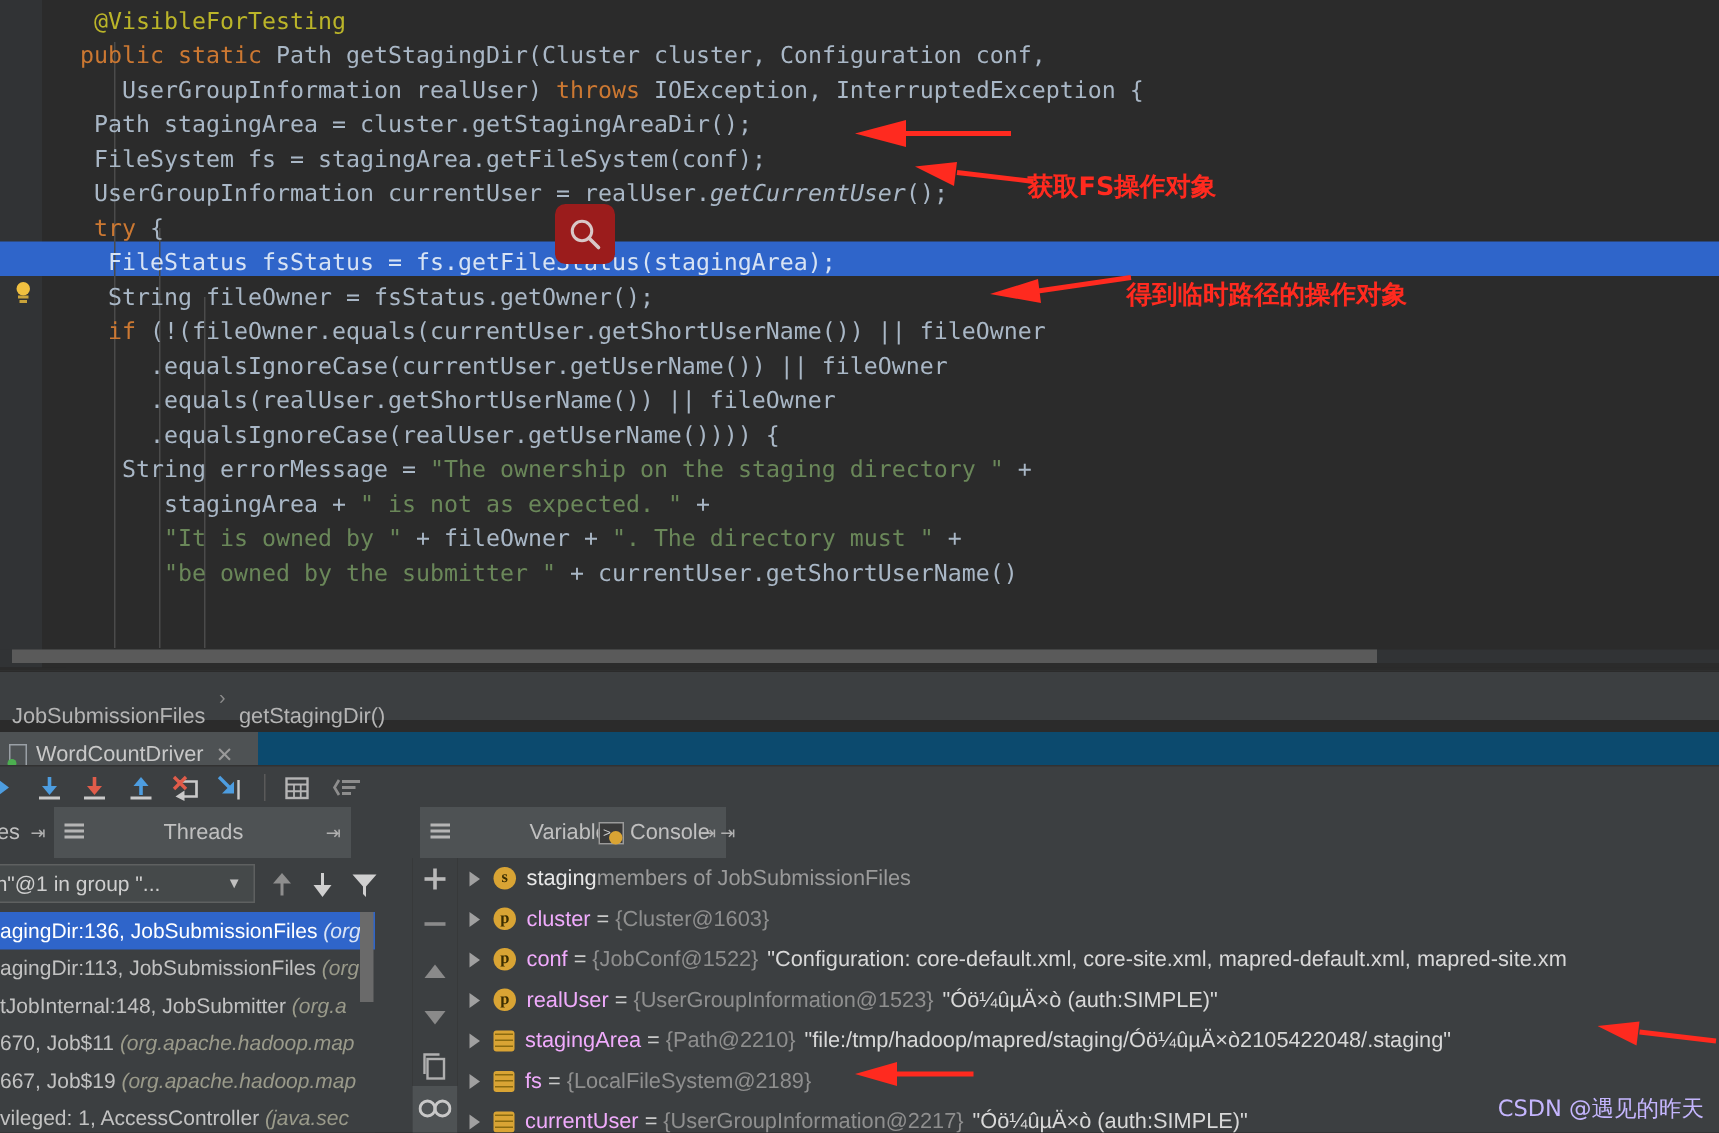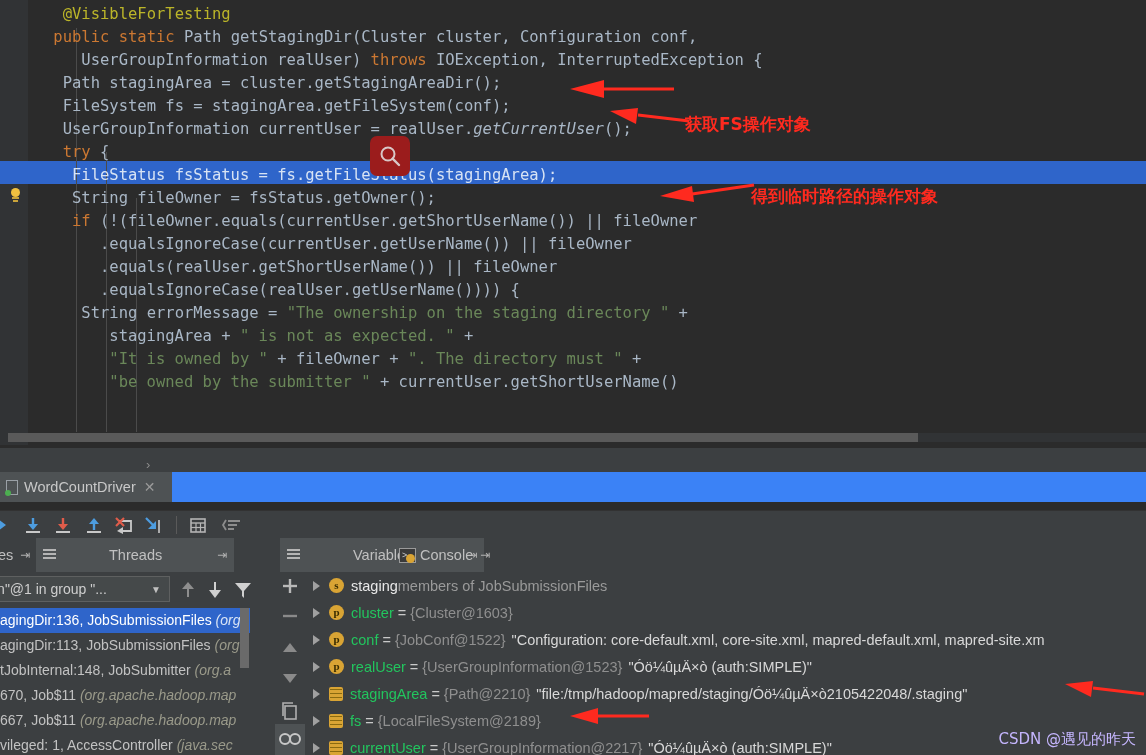--- a/index.html
+++ b/index.html
@@ -83,22 +83,22 @@
   .breadcrumb{
     position:absolute;left:0;top:447px;width:1146px;height:33px;
     background:#3c3f41;border-top:1px solid #2b2b2b;
     display:flex;align-items:center;padding-left:8px;box-sizing:border-box;
   }
   .bc-item{color:#b4b4b4;font-size:14.5px;margin-top:28px;}
   .bc-sep{color:#8c8c8c;font-size:13px;margin:0 9px;}
 
   
   .tabbar{
-    position:absolute;left:0;top:472px;width:1146px;height:30px;
-    background:#3b82f6;
+    position:absolute;left:0;top:488px;width:1146px;height:30px;
+    background:#0c4a6e;
   }
   .runtab{
     position:absolute;left:0;top:0;height:30px;width:172px;
     background:#4e5254;display:flex;align-items:center;box-sizing:border-box;
     padding-left:6px;
   }
   .runtab .ricon{position:relative;width:13px;height:15px;margin-right:5px;}
   .runtab .ricon .doc{
     position:absolute;left:0;top:0;width:10px;height:13px;
     border:1px solid #9aa0a6;background:#4e5254;
@@ -182,21 +182,21 @@
     width:15px;height:15px;border-radius:50%;background:#d9a434;
     color:#3a2d00;font-size:11px;font-weight:bold;line-height:15px;
     text-align:center;margin-right:7px;flex:0 0 auto;
     font-family:"Liberation Serif",serif;
   }
   .badge-sq{
     width:14px;height:14px;background:#d9a434;margin-right:7px;flex:0 0 auto;
     position:relative;border-radius:2px;
   }
   .badge-sq i{position:absolute;left:1px;width:12px;height:1.5px;background:#8a6a10;display:block;}
-  .vname{color:#22c55e;}
+  .vname{color:#f0abfc;}
   .vstatic{color:#e8e8e8;}
   .vgray{color:#9a9a9a;}
   .vwhite{color:#d8d8d8;}
   .vref{color:#8f8f8f;}
   .veq{color:#c9c9c9;margin:0 4px;}
 
   
   .wm{
     position:absolute;right:10px;bottom:6px;color:#c4b5fd;font-size:15px;
     font-family:"DejaVu Sans","Liberation Sans",sans-serif;
@@ -366,21 +366,21 @@
       <polygon points="4,10 16,10 10,18" fill="#d0d0d0"></polygon>
     </svg>
     <svg style="position:absolute;left:233px;top:8px;" width="20" height="20">
       <polygon points="2,3 18,3 11,11 11,18 9,16 9,11" fill="#d0d0d0"></polygon>
     </svg>
     <div class="framelist" id="framelist">
         <div class="frow sel"><span>agingDir:136, JobSubmissionFiles</span><span class="pkg"> (org</span></div>
         <div class="frow"><span>agingDir:113, JobSubmissionFiles</span><span class="pkg"> (org</span></div>
         <div class="frow"><span>tJobInternal:148, JobSubmitter</span><span class="pkg"> (org.a</span></div>
         <div class="frow"><span>670, Job$11</span><span class="pkg"> (org.apache.hadoop.map</span></div>
-        <div class="frow"><span>667, Job$11</span><span class="pkg"> (org.apache.hadoop.map</span></div>
+        <div class="frow"><span>667, Job$19</span><span class="pkg"> (org.apache.hadoop.map</span></div>
         <div class="frow"><span>vileged: 1, AccessController</span><span class="pkg"> (java.sec</span></div>
       </div>
     <div class="fscroll"></div>
   </div>
 
   <div class="sidebtns">
     <svg class="sb" style="top:2px;" viewBox="0 0 24 24">
       <line x1="12" y1="5" x2="12" y2="19" stroke="#b9b9b9" stroke-width="2.4"></line>
       <line x1="5" y1="12" x2="19" y2="12" stroke="#b9b9b9" stroke-width="2.4"></line>
     </svg>

